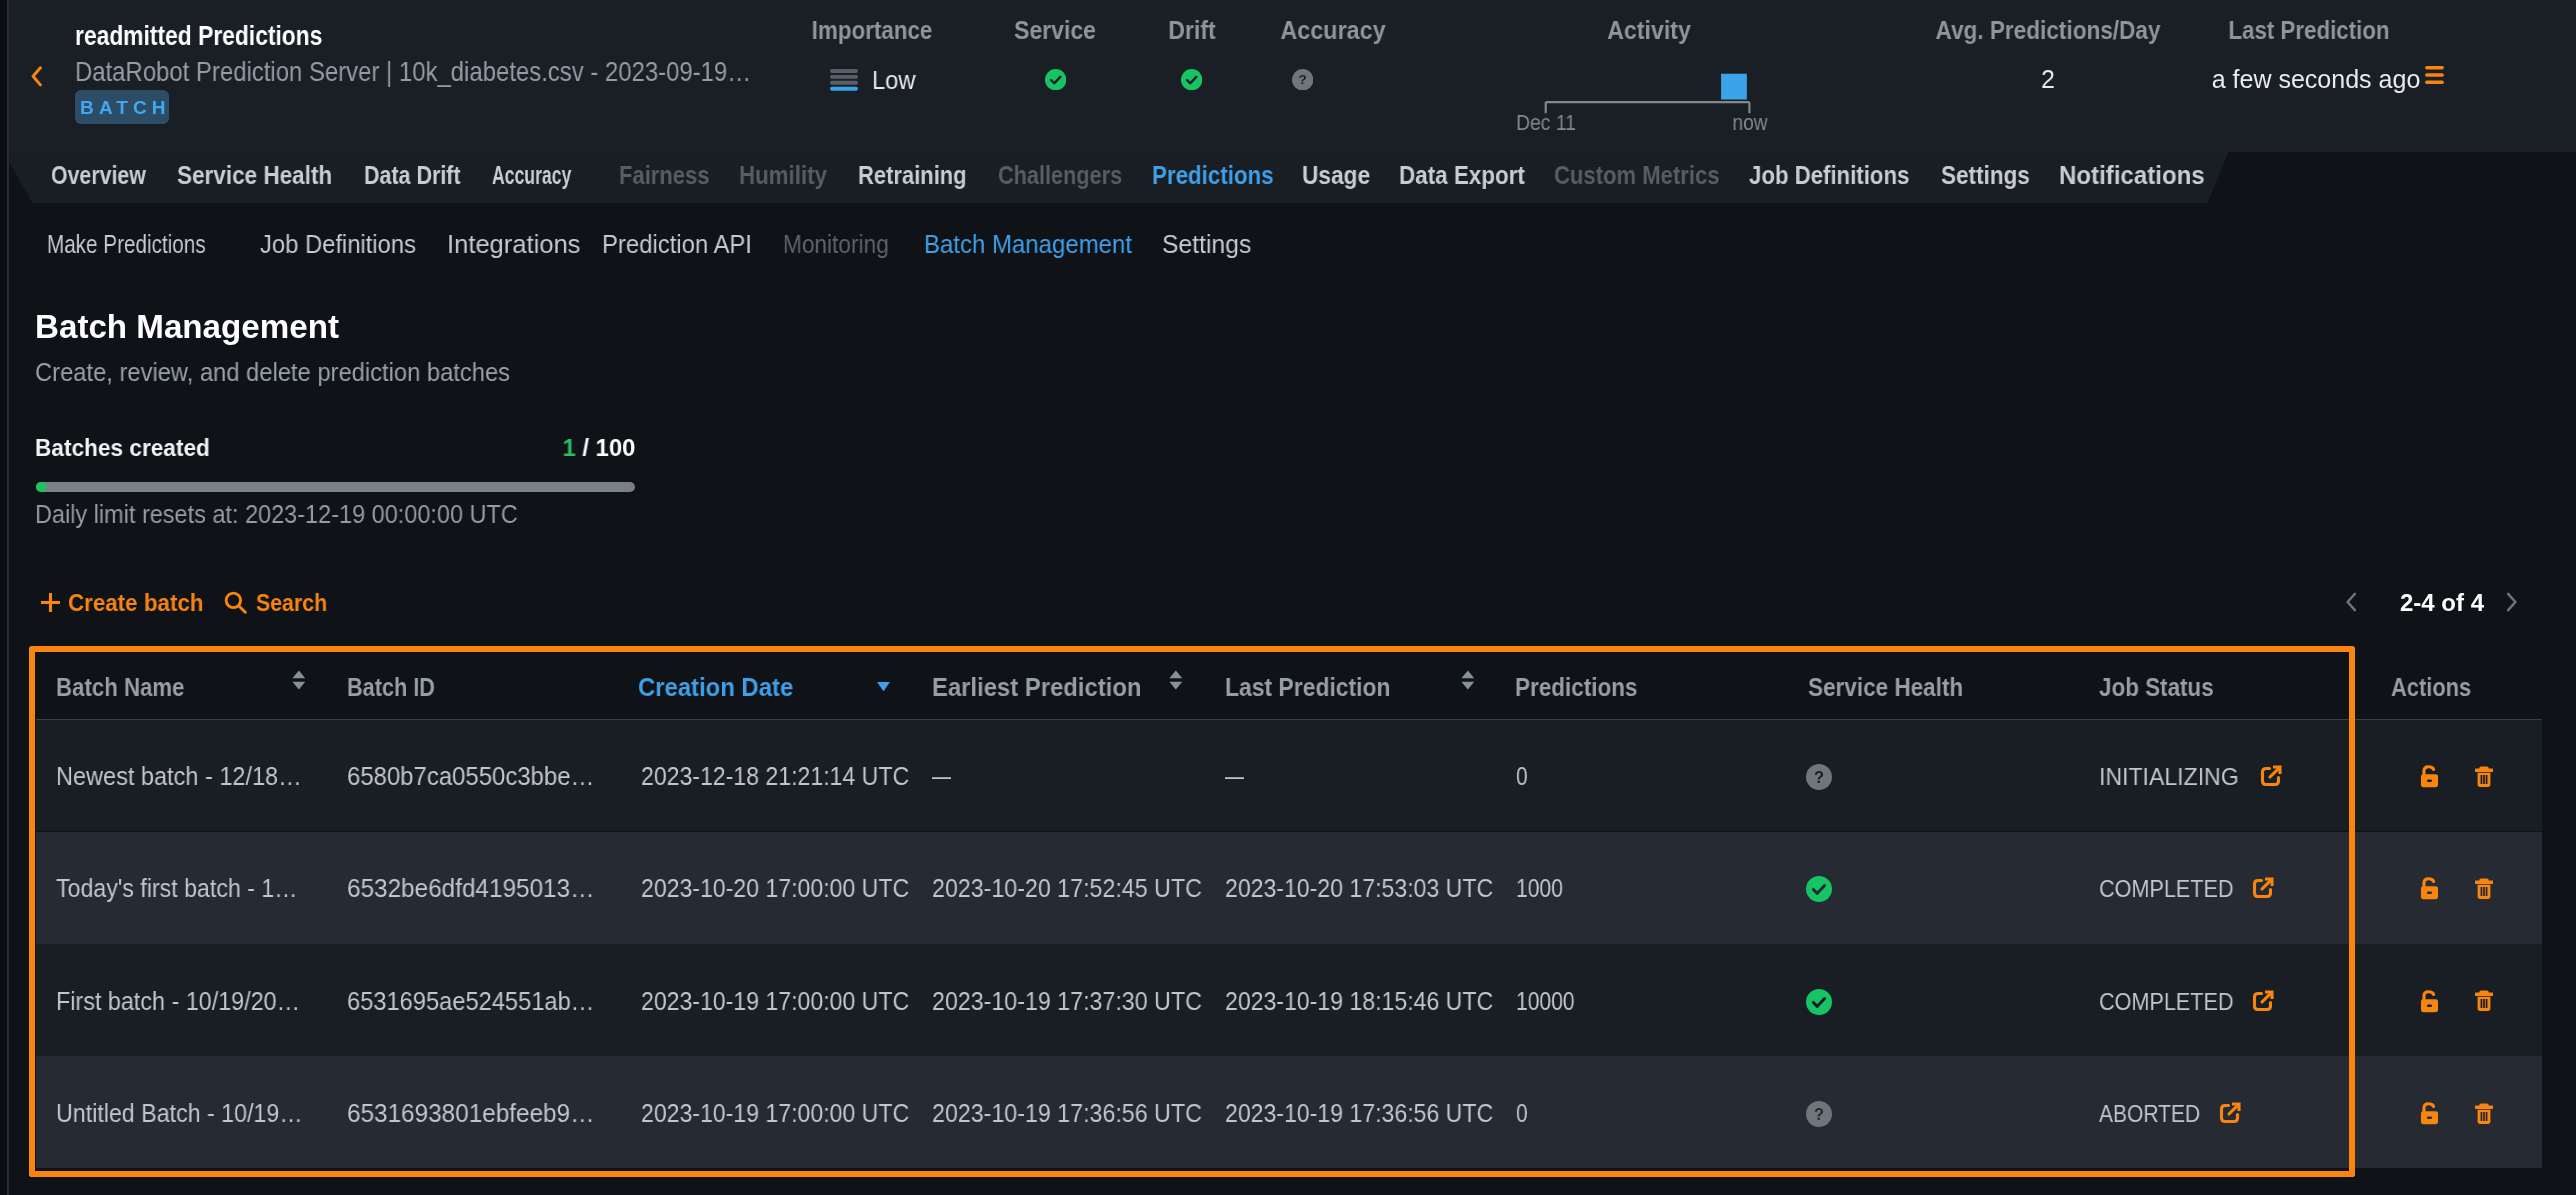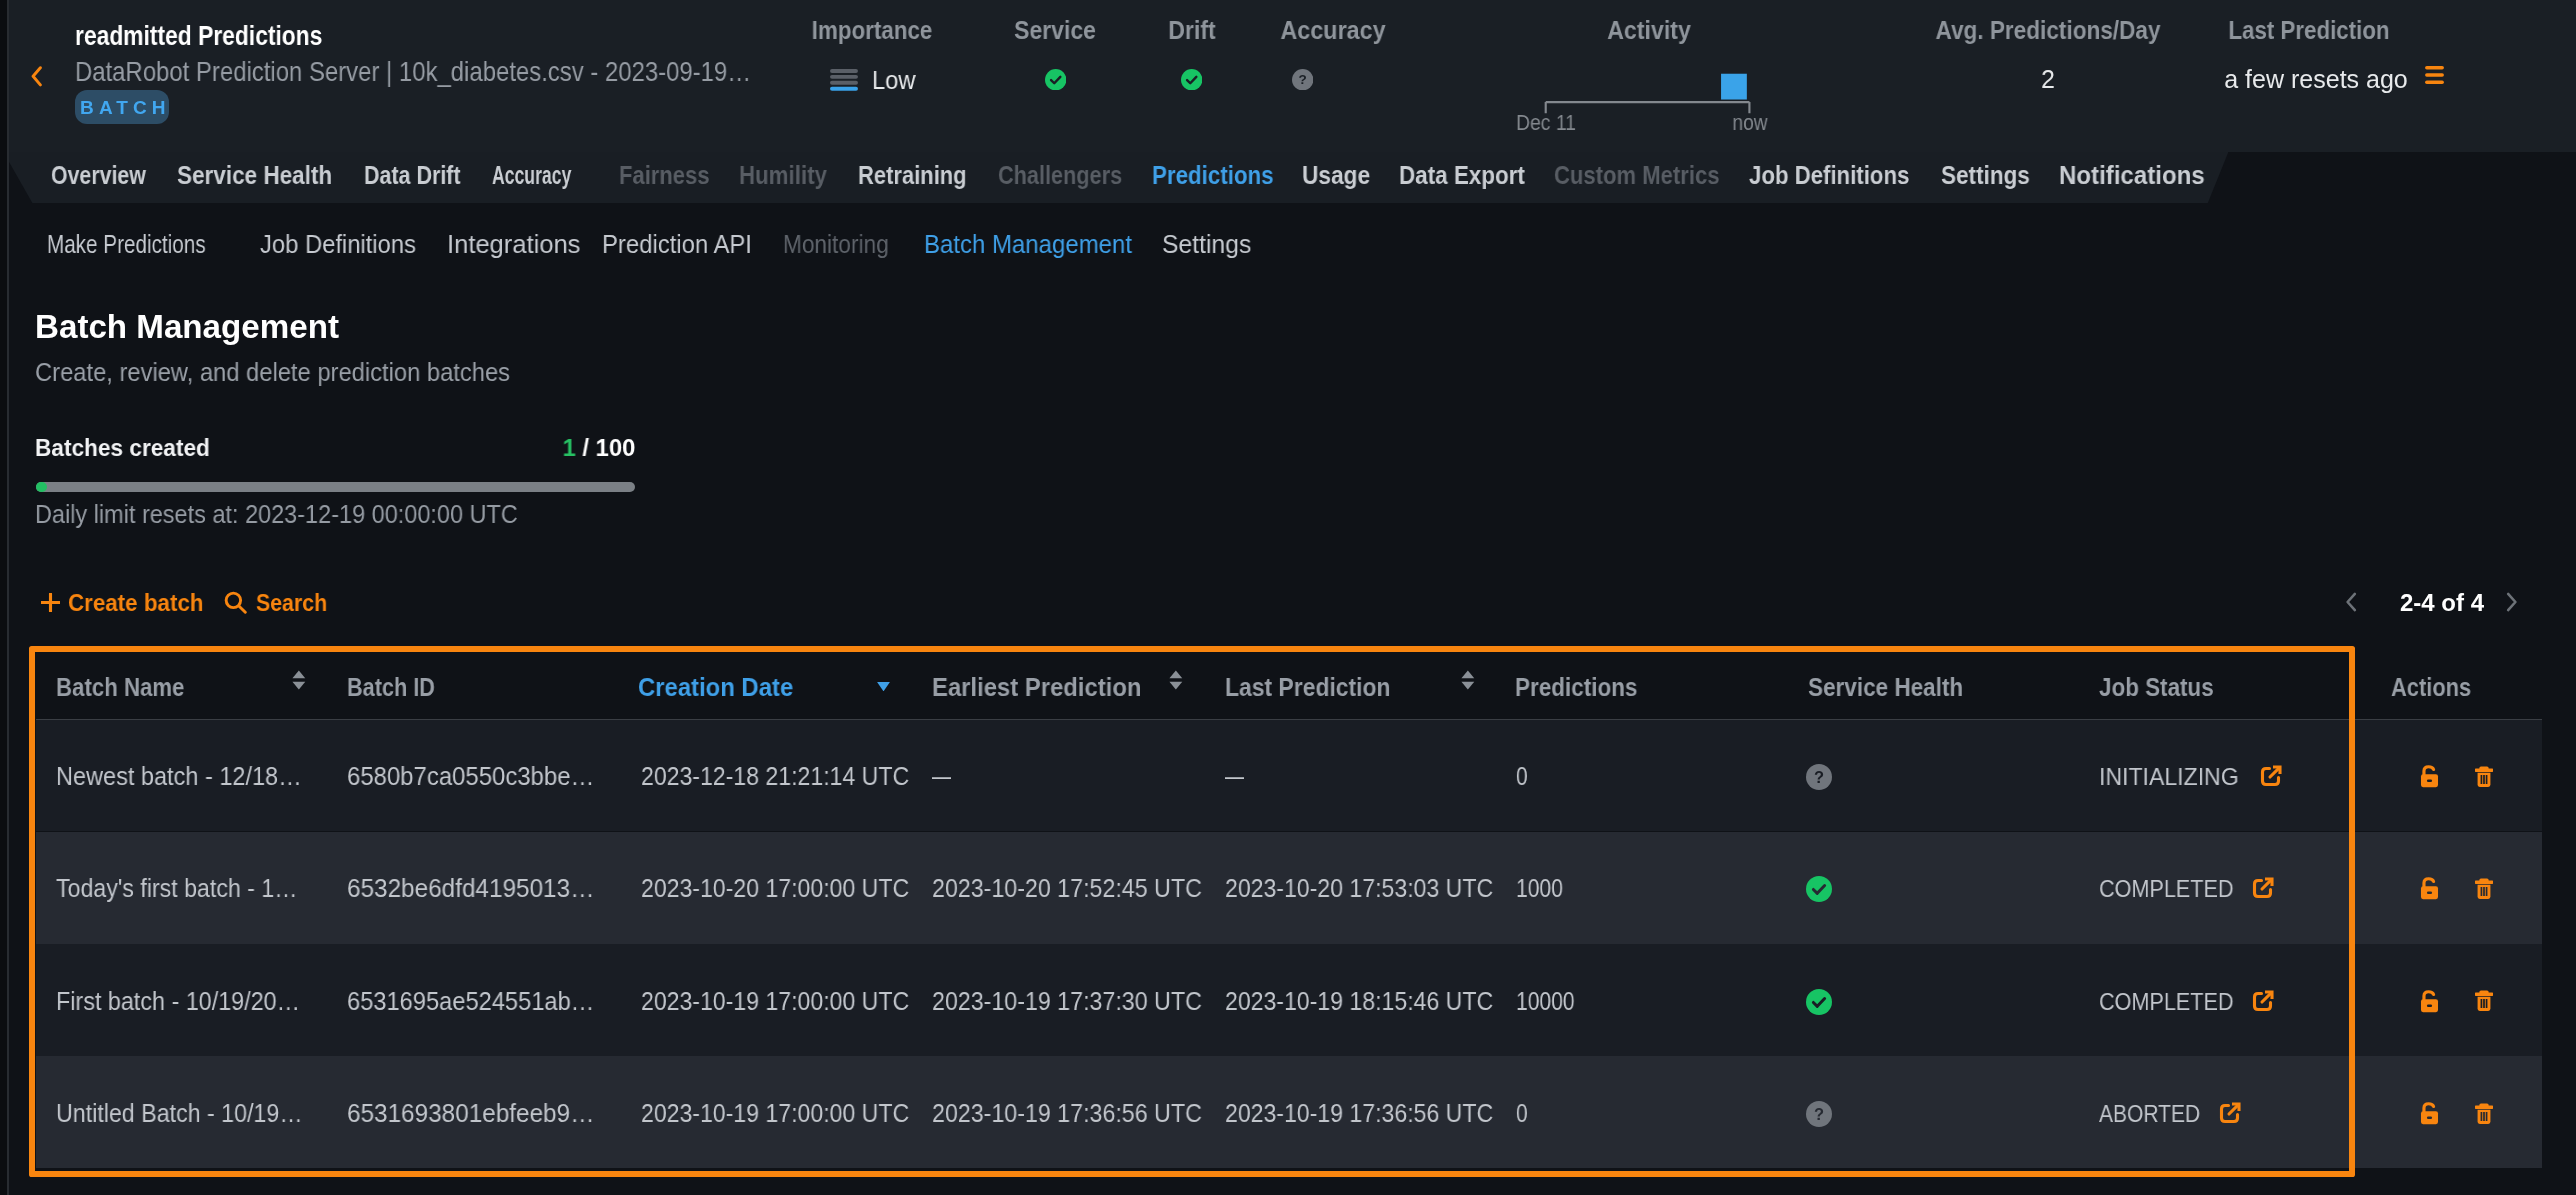--- a/index.html
+++ b/index.html
@@ -6,21 +6,21 @@
   html,body { background:#0b0d10; }
   body { font-family:"Liberation Sans", sans-serif; }
   .page { position:relative; width:2576px; height:1195px; background:#0f1217; overflow:hidden; }
   .abs { position:absolute; will-change:transform; }
   .t { position:absolute; white-space:nowrap; line-height:1; will-change:transform; }
   .header { position:absolute; left:0; top:0; width:2576px; height:152px; background:#1a1f25; }
   .tabband { position:absolute; left:3.4px; top:152px; width:2225px; height:51px; background:#191e24;
              clip-path:polygon(0 0, 100% 0, calc(100% - 20.6px) 100%, 29px 100%); }
   .leftstrip { position:absolute; left:0; top:0; width:6.9px; height:1195px; background:#0b0d10; z-index:30; }
   .leftline { position:absolute; left:6.9px; top:0; width:1.7px; height:1195px; background:#282c31; z-index:30; }
-  .badge { position:absolute; left:75px; top:90px; width:94px; height:34px; background:#2d4d66; border-radius:12px;
+  .badge { position:absolute; left:75px; top:90px; width:94px; height:34px; background:#2d4d66; border-radius:6px;
            color:#41a7f0; font-size:19px; font-weight:bold; letter-spacing:5.1px; text-align:right; line-height:35px; text-indent:5.1px; }
   .row { position:absolute; left:36px; width:2506px; height:112px; }
   .row.odd { background:#191d24; }
   .row.even { background:#262a32; }
   .hsep { position:absolute; left:36px; top:719px; width:2506px; height:0.9px; background:#3a3e44; }
   .pbar { position:absolute; left:36px; top:482px; width:599px; height:10.3px; background:#7b8086; border-radius:5.1px; }
   .pfill { position:absolute; left:0; top:0; width:11px; height:10.3px; background:#22bf63; border-radius:5.1px; }
   .frame { position:absolute; left:29px; top:646px; width:2326px; height:531px; border:6.9px solid #f8850f; border-radius:2.6px; z-index:10; }
 </style>
 </head>
@@ -180,21 +180,21 @@
   <div class="t" id="s2" style="top:58px; font-size:27.4px; font-weight:normal; color:#969ca4; left:75px; transform-origin:left center; transform:scaleX(0.8731);">DataRobot Prediction Server | 10k_diabetes.csv - 2023-09-19…</div>
   <div class="t" id="m1" style="top:18px; font-size:25px; font-weight:bold; color:#8f959c; left:872px; transform-origin:center center; transform:translateX(-50%) scaleX(0.8956);">Importance</div>
   <div class="t" id="m2" style="top:18px; font-size:25px; font-weight:bold; color:#8f959c; left:1055px; transform-origin:center center; transform:translateX(-50%) scaleX(0.9205);">Service</div>
   <div class="t" id="m3" style="top:18px; font-size:25px; font-weight:bold; color:#8f959c; left:1192px; transform-origin:center center; transform:translateX(-50%) scaleX(0.9227);">Drift</div>
   <div class="t" id="m4" style="top:18px; font-size:25px; font-weight:bold; color:#8f959c; left:1333px; transform-origin:center center; transform:translateX(-50%) scaleX(0.9342);">Accuracy</div>
   <div class="t" id="m5" style="top:18px; font-size:25px; font-weight:bold; color:#8f959c; left:1649px; transform-origin:center center; transform:translateX(-50%) scaleX(0.9259);">Activity</div>
   <div class="t" id="m6" style="top:18px; font-size:25px; font-weight:bold; color:#8f959c; left:2048px; transform-origin:center center; transform:translateX(-50%) scaleX(0.9031);">Avg. Predictions/Day</div>
   <div class="t" id="m7" style="top:18px; font-size:25px; font-weight:bold; color:#8f959c; left:2309px; transform-origin:center center; transform:translateX(-50%) scaleX(0.8926);">Last Prediction</div>
   <div class="t" id="v1" style="top:67px; font-size:26px; font-weight:normal; color:#e8eaec; left:872px; transform-origin:left center; transform:scaleX(0.9083);">Low</div>
   <div class="t" id="v2" style="top:67px; font-size:25px; font-weight:normal; color:#e8eaec; left:2048px; transform-origin:center center; transform:translateX(-50%) scaleX(0.9913);">2</div>
-  <div class="t" id="v3" style="top:67px; font-size:25px; font-weight:normal; color:#e8eaec; left:2316px; transform-origin:center center; transform:translateX(-50%) scaleX(1.0007);">a few resets ago</div>
+  <div class="t" id="v3" style="top:67px; font-size:25px; font-weight:normal; color:#e8eaec; left:2316px; transform-origin:center center; transform:translateX(-50%) scaleX(1.0007);">a few seconds ago</div>
   <div class="t" id="a1" style="top:113px; font-size:21.4px; font-weight:normal; color:#84898f; left:1546px; transform-origin:center center; transform:translateX(-50%) scaleX(0.9049);">Dec 11</div>
   <div class="t" id="a2" style="top:113px; font-size:21.4px; font-weight:normal; color:#84898f; left:1750px; transform-origin:center center; transform:translateX(-50%) scaleX(0.8937);">now</div>
   <div class="t" id="t1" style="top:163px; font-size:25px; font-weight:bold; color:#c9cdd2; left:51px; transform-origin:left center; transform:scaleX(0.8528);">Overview</div>
   <div class="t" id="t2" style="top:163px; font-size:25px; font-weight:bold; color:#c9cdd2; left:177px; transform-origin:left center; transform:scaleX(0.9005);">Service Health</div>
   <div class="t" id="t3" style="top:163px; font-size:25px; font-weight:bold; color:#c9cdd2; left:364px; transform-origin:left center; transform:scaleX(0.8581);">Data Drift</div>
   <div class="t" id="t4" style="top:163px; font-size:25px; font-weight:bold; color:#c9cdd2; left:492px; transform-origin:left center; transform:scaleX(0.7045);">Accuracy</div>
   <div class="t" id="t5" style="top:163px; font-size:25px; font-weight:bold; color:#585d64; left:619px; transform-origin:left center; transform:scaleX(0.8802);">Fairness</div>
   <div class="t" id="t6" style="top:163px; font-size:25px; font-weight:bold; color:#585d64; left:739px; transform-origin:left center; transform:scaleX(0.8916);">Humility</div>
   <div class="t" id="t7" style="top:163px; font-size:25px; font-weight:bold; color:#c9cdd2; left:858px; transform-origin:left center; transform:scaleX(0.8786);">Retraining</div>
   <div class="t" id="t8" style="top:163px; font-size:25px; font-weight:bold; color:#585d64; left:998px; transform-origin:left center; transform:scaleX(0.8675);">Challengers</div>

